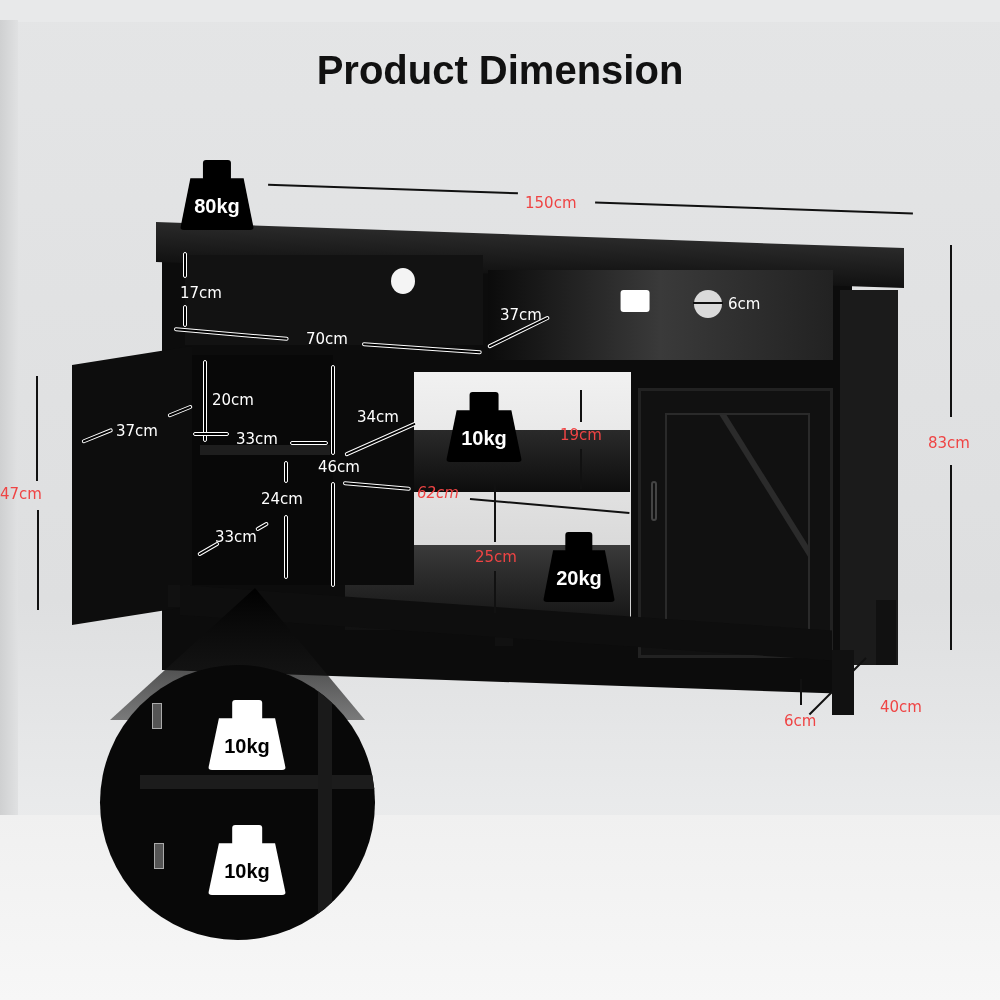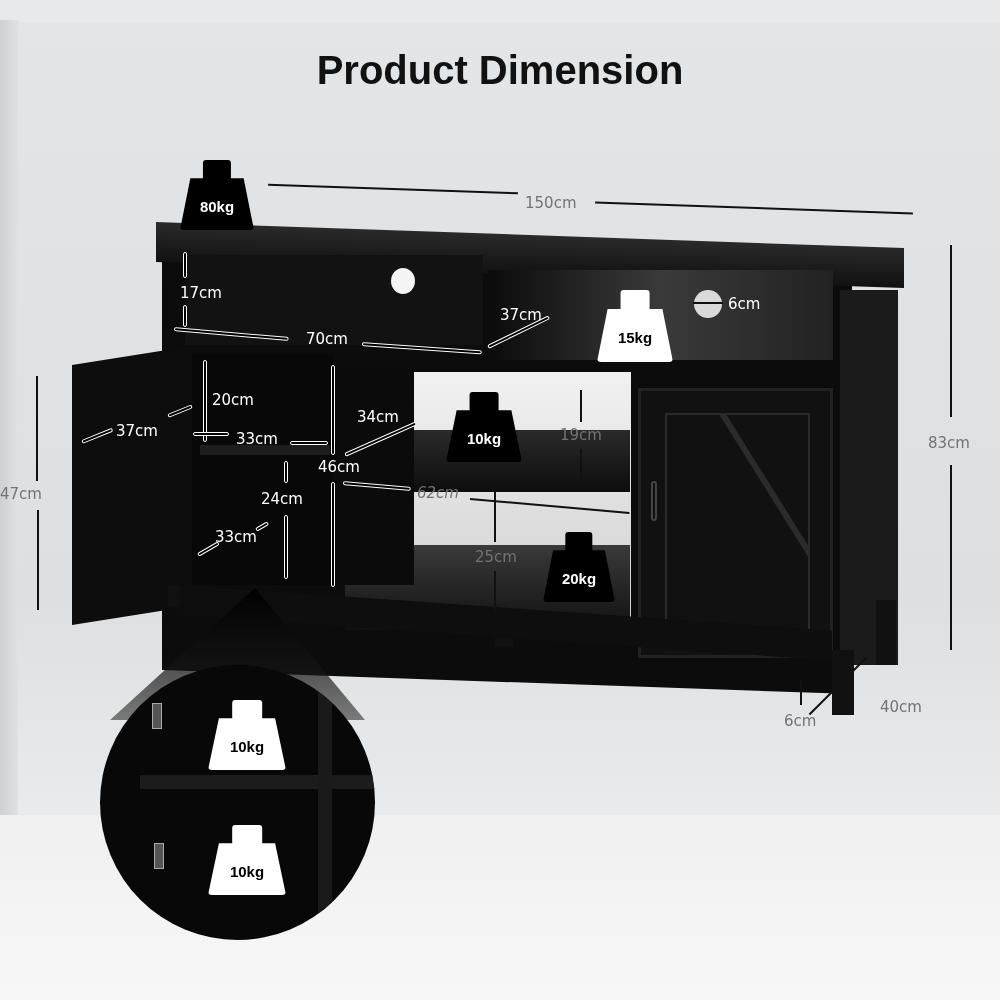--- a/index.html
+++ b/index.html
@@ -8,21 +8,21 @@
     position: relative;
     font-family: "DejaVu Sans", sans-serif;
     background: linear-gradient(180deg, #e4e5e6 0%, #dedfe0 60%, #e9eaeb 80%, #f2f2f2 100%);
   }
   .wall-corner-left { position:absolute; left:0; top:20px; width:18px; height:800px; background: linear-gradient(90deg,#cfd0d1,#e0e1e2); }
   .wall-top { position:absolute; left:0; top:0; width:1000px; height:22px; background:#e8e9ea; }
   .floor { position:absolute; left:0; top:815px; width:1000px; height:185px; background: linear-gradient(180deg,#f0f0f0,#f7f7f7); }
   .title { position:absolute; top:48px; left:0; width:1000px; text-align:center; font-family:"Liberation Sans", sans-serif; font-weight:bold; font-size:40px; color:#111; }
 
   .dim { position:absolute; font-family:"DejaVu Sans", sans-serif; font-size:15px; white-space:nowrap; }
-  .dim.dark { color:#737373; }
+  .dim.dark { color:#ef4444; }
   .dim.light { color:#fff; }
   .line { position:absolute; background:#111; }
   .wline { position:absolute; border:1.5px solid #fff; background:#000; border-radius:2px; }
 
   
   .furn { position:absolute; background:#141414; }
   .top-board { position:absolute; left:156px; top:222px; width:748px; height:40px; background:linear-gradient(180deg,#2a2a2a,#111); transform: skewY(2deg); transform-origin:left top; }
   .body-main { position:absolute; left:162px; top:250px; width:690px; height:420px; background:#0c0c0c; transform:skewY(2deg); transform-origin:left top; }
   .right-side { position:absolute; left:840px; top:290px; width:58px; height:375px; background:#1b1b1b; }
   .cubby { position:absolute; background:#1e1e1e; }
@@ -32,21 +32,21 @@
   .door-right { position:absolute; left:638px; top:388px; width:195px; height:270px; background:#111; border:3px solid #222; }
   .door-panel { position:absolute; left:24px; top:22px; width:145px; height:220px; border:2px solid #2a2a2a; overflow:hidden; }
   .door-diag { position:absolute; left:40px; top:-20px; width:6px; height:290px; background:#2b2b2b; transform:rotate(-32deg); transform-origin:top left; }
   .handle { position:absolute; left:10px; top:90px; width:6px; height:40px; border:2px solid #444; border-radius:3px; }
   .leg { position:absolute; background:#111; }
   .hole { position:absolute; border-radius:50%; background:#f4f4f4; }
 
   
   .weight { position:absolute; }
   .weight .knob { position:absolute; left:50%; transform:translateX(-50%); top:0; width:38%; height:30%; border-radius:3px; }
-  .weight .base { position:absolute; left:0; top:26%; width:100%; height:74%; clip-path: polygon(14% 0, 86% 0, 100% 100%, 0 100%); border-radius:4px; display:flex; align-items:center; justify-content:center; font-family:"Liberation Sans", sans-serif; font-weight:bold; font-size:15px; padding-top:4px; }
+  .weight .base { position:absolute; left:0; top:26%; width:100%; height:74%; clip-path: polygon(14% 0, 86% 0, 100% 100%, 0 100%); border-radius:4px; display:flex; align-items:center; justify-content:center; font-family:"Liberation Sans", sans-serif; font-weight:bold; font-size:20px; padding-top:4px; }
   .weight.black .knob, .weight.black .base { background:#000; color:#fff; }
   .weight.white .knob, .weight.white .base { background:#fff; color:#000; }
 
   
   .cone { position:absolute; left:0; top:0; width:1000px; height:1000px; pointer-events:none; }
   .inset { position:absolute; left:100px; top:665px; width:275px; height:275px; border-radius:50%; background:#080808; overflow:hidden; }
   .inset .shelf-line { position:absolute; left:40px; top:110px; width:240px; height:14px; background:#1c1c1c; }
   .inset .post { position:absolute; left:218px; top:0; width:14px; height:275px; background:#1a1a1a; }
   .inset .hinge { position:absolute; width:10px; height:26px; border:1px solid #aaa; background:#555; }
 </style>
@@ -159,21 +159,20 @@
 <div class="line" style="left:494px; top:484px; width:2px; height:58px;"></div>
 <div class="line" style="left:494px; top:571px; width:2px; height:42px;"></div>
 <div class="dim dark" style="left:475px; top:548px;">25cm</div>
 
 <div class="weight black" style="left:180px; top:160px; width:74px; height:70px;">
   <div class="knob"></div>
   <div class="base">80kg</div>
 </div>
 <div class="weight white" style="left:597px; top:290px; width:76px; height:72px;">
   <div class="knob"></div>
-  <div class="base">15kg</div>
 </div>
 <div class="weight black" style="left:446px; top:392px; width:76px; height:70px;">
   <div class="knob"></div>
   <div class="base">10kg</div>
 </div>
 <div class="weight black" style="left:543px; top:532px; width:72px; height:70px;">
   <div class="knob"></div>
   <div class="base">20kg</div>
 </div>
 

